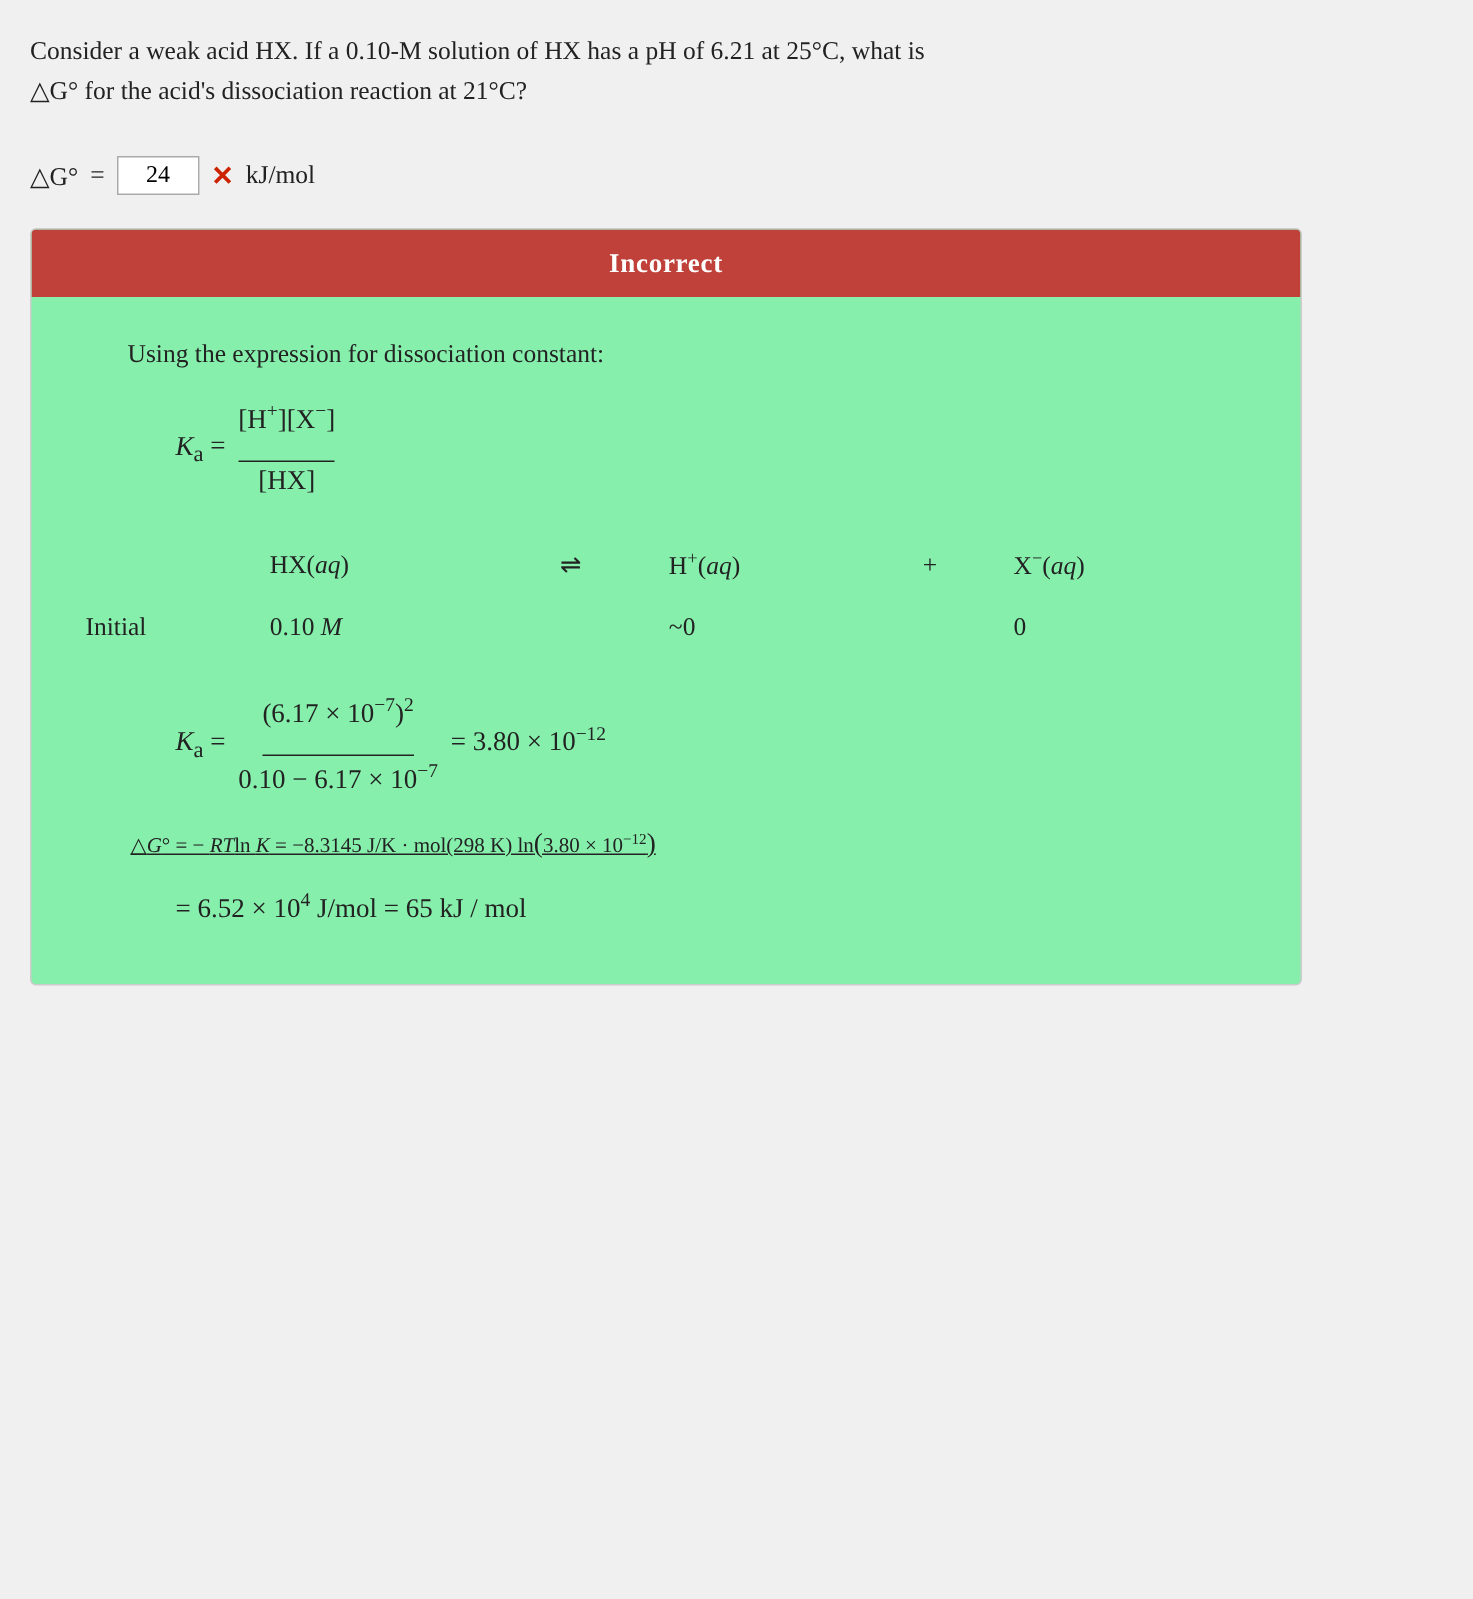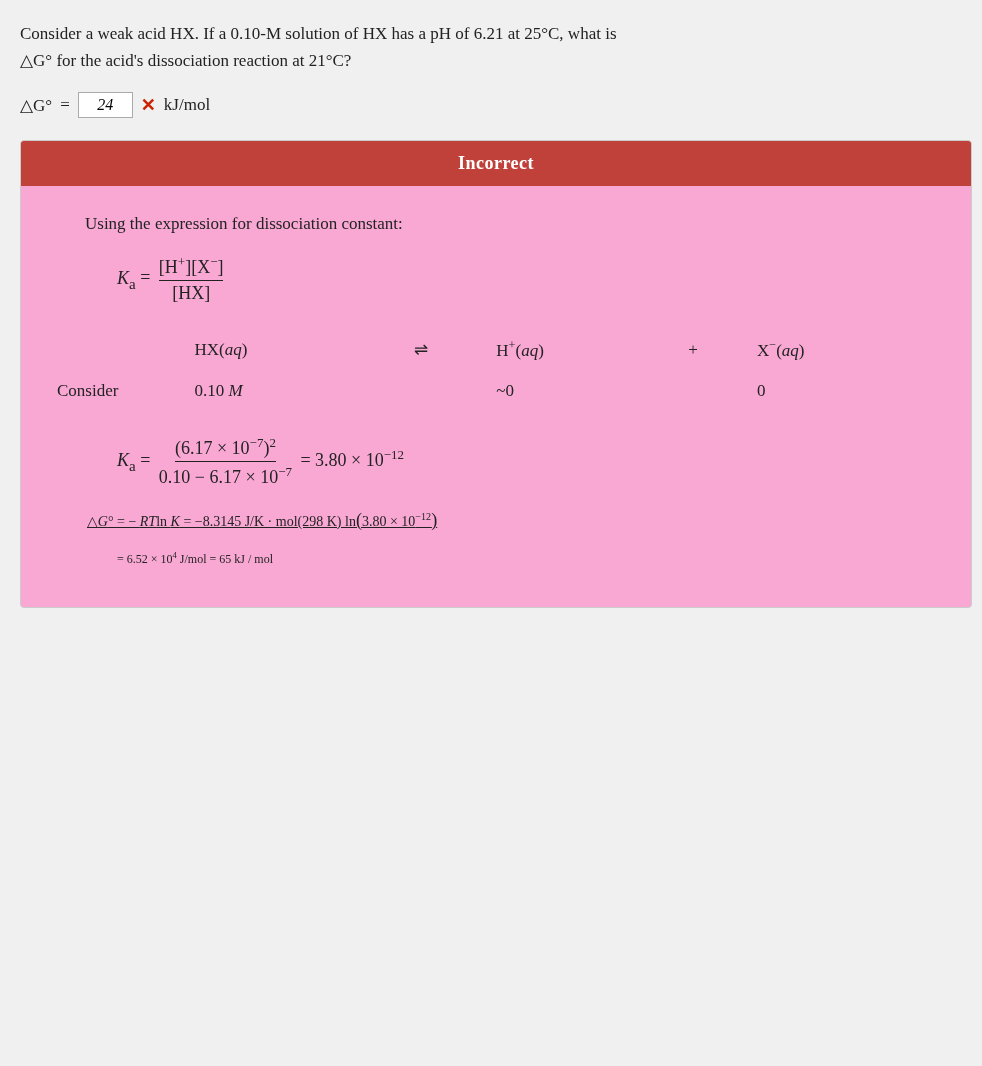--- a/index.html
+++ b/index.html
@@ -8,48 +8,47 @@
       font-family: Georgia, 'Times New Roman', serif;
       font-size: 17px;
       color: #222;
       padding: 20px;
       width: 982px;
       min-height: 1066px;
     }
     .question-text {
       font-size: 17px;
       line-height: 1.6;
-      margin-bottom: 18px;
+      margin-bottom: 30px;
       max-width: 900px;
     }
     .answer-row {
       display: flex;
       align-items: center;
       gap: 8px;
       margin-bottom: 22px;
       font-size: 17px;
     }
     .answer-input {
       border: 1px solid #aaa;
       padding: 3px 6px;
       width: 55px;
       font-size: 16px;
       font-family: Georgia, serif;
       text-align: center;
-      font-style: italic;
     }
     .wrong-icon {
       color: #cc2200;
       font-size: 18px;
       font-weight: bold;
     }
     .solution-box {
       border: 1px solid #ccc;
-      background: #f9a8d4;
-      width: 952px;
+      background: #86efac;
+      width: 848px;
       border-radius: 4px;
       overflow: hidden;
     }
     .solution-header {
       background: #c0413a;
       color: #fff;
       text-align: center;
       padding: 12px;
       font-size: 18px;
       font-weight: bold;
@@ -69,21 +68,21 @@
     }
     .fraction {
       display: inline-flex;
       flex-direction: column;
       align-items: center;
       vertical-align: middle;
       margin: 0 4px;
     }
     .fraction .numerator {
       border-bottom: 1.5px solid #222;
-      padding-bottom: 2px;
+      padding-bottom: 17px;
       text-align: left;
     }
     .fraction .denominator {
       padding-top: 2px;
     }
     .reaction-table {
       width: 100%;
       border-collapse: collapse;
       margin: 10px 0 24px 0;
       font-size: 17px;
@@ -123,21 +122,21 @@
       font-size: 18px;
     }
     .delta-g-line {
       margin: 12px 0 12px 30px;
       font-size: 14px;
       line-height: 2;
       text-decoration: underline;
     }
     .result-line {
       margin: 4px 0 4px 60px;
-      font-size: 12px;
+      font-size: 18px;
     }
     sup { font-size: 0.72em; vertical-align: super; }
   </style>
 </head>
 <body>
 
 <div class="question-text">
   <div>Consider a weak acid HX. If a 0.10-M solution of HX has a pH of 6.21 at 25°C, what is</div>
   <div>△G° for the acid's dissociation reaction at 21°C?</div>
 </div>
@@ -175,21 +174,21 @@
           <td class="label-col"></td>
           <td class="hx-col">HX(<i>aq</i>)</td>
           <td class="arrow-col">⇌</td>
           <td class="hp-col">H<sup>+</sup>(<i>aq</i>)</td>
           <td class="plus-col">+</td>
           <td class="xm-col">X<sup>−</sup>(<i>aq</i>)</td>
         </tr>
       </thead>
       <tbody>
         <tr>
-          <td class="label-col">Consider</td>
+          <td class="label-col">Initial</td>
           <td class="hx-col">0.10 <i>M</i></td>
           <td class="arrow-col"></td>
           <td class="hp-col">~0</td>
           <td class="plus-col"></td>
           <td class="xm-col">0</td>
         </tr>
       </tbody>
     </table>
 
 

